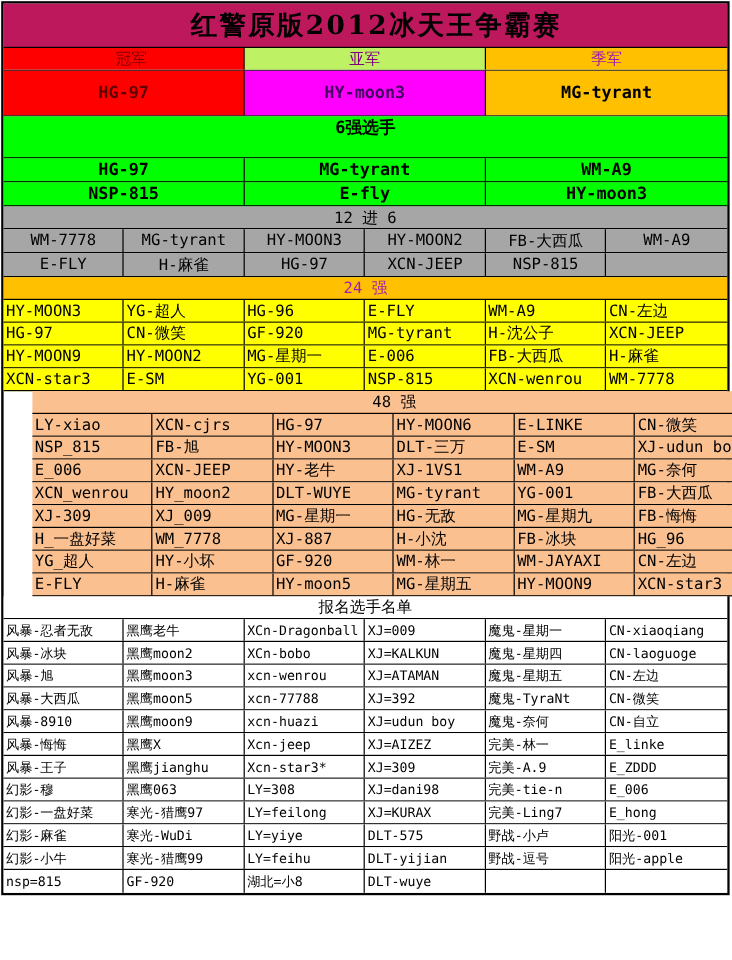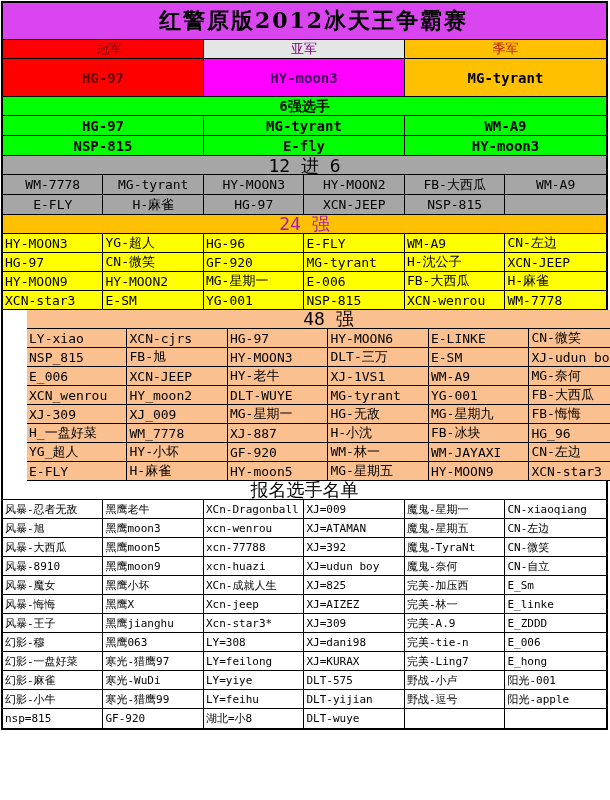--- a/index.html
+++ b/index.html
@@ -16,60 +16,60 @@
     box-sizing: border-box; border-right: 1px solid #000;
     white-space: nowrap; overflow: hidden;
     display: flex; align-items: center;
   }
   .cell:last-child { border-right: none; }
   .c6 { width: 16.666%; }
   .c3 { width: 33.333%; }
   .c1 { width: 100%; }
   .center { justify-content: center; }
   .left { justify-content: flex-start; padding-left: 2px; }
-  .title-row { height: 37px; background: #d946ef; padding-left: 18px; }
+  .title-row { height: 37px; background: #be185d; padding-left: 18px; }
   .title-row .cell { font-family: "DejaVu Serif", "Liberation Serif", serif; font-size: 22px; font-weight: bold; letter-spacing: 2px; }
   .medal-label { height: 19px; font-size: 13px; }
   .medal-name { height: 38px; font-size: 14px; font-weight: bold; }
   .green { background: #00ff00; }
   .green .cell { font-size: 14px; font-weight: bold; height: 19px; }
   .gray { background: #a6a6a6; }
   .gray .cell { font-size: 13px; height: 19px; }
   .orange-head { background: #ffc000; }
   .yellow { background: #ffff00; }
   .peach { background: #fac090; margin-left: 24px; }
   .white { background: #ffffff; }
   .data-row { height: 19px; }
   .data-row .cell { font-size: 13px; }
   .reg-row { height: 19px; }
   .reg-row .cell { font-size: 11px; }
   .section-head { height: 19px; }
-  .section-head .cell { font-size: 18px; text-align: right; }
+  .section-head .cell { font-size: 13px; text-align: right; }
   .red-text { color: #c00000; padding-left: 13px; }
 </style>
 </head>
 <body>
 
 <div class="sheet" id="sheet">
   <div class="row title-row">
     <div class="cell c1 center">红警原版2012冰天王争霸赛</div>
   </div>
 
   <div class="row medal-label">
     <div class="cell c3 center red-text" style="background:#ff0000;color:#800000;">冠军</div>
-    <div class="cell c3 center" style="background:#e5e5e5;color:#800080;">亚军</div>
-    <div class="cell c3 center" style="background:#ffc000;color:#b91c1c;">季军</div>
+    <div class="cell c3 center" style="background:#bef264;color:#800080;">亚军</div>
+    <div class="cell c3 center" style="background:#ffc000;color:#a21caf;">季军</div>
   </div>
   <div class="row medal-name">
     <div class="cell c3 center" style="background:#ff0000;color:#600000;">HG-97</div>
     <div class="cell c3 center" style="background:#ff00ff;color:#400060;">HY-moon3</div>
     <div class="cell c3 center" style="background:#ffc000;color:#000;">MG-tyrant</div>
   </div>
 
-  <div class="row green" style="height:19px;">
+  <div class="row green" style="height:35px;">
     <div class="cell c1 center">6强选手</div>
   </div>
   <div class="row green">
       <div class="cell c3 center">HG-97</div>
       <div class="cell c3 center">MG-tyrant</div>
       <div class="cell c3 center">WM-A9</div>
     </div>
     <div class="row green">
       <div class="cell c3 center">NSP-815</div>
       <div class="cell c3 center">E-fly</div>
@@ -205,20 +205,28 @@
   </div>
   <div class="row white reg-row">
       <div class="cell c6 left">风暴-忍者无敌</div>
       <div class="cell c6 left">黑鹰老牛</div>
       <div class="cell c6 left">XCn-Dragonball</div>
       <div class="cell c6 left">XJ=009</div>
       <div class="cell c6 left">魔鬼-星期一</div>
       <div class="cell c6 left">CN-xiaoqiang</div>
     </div>
     <div class="row white reg-row">
+      <div class="cell c6 left">风暴-冰块</div>
+      <div class="cell c6 left">黑鹰moon2</div>
+      <div class="cell c6 left">XCn-bobo</div>
+      <div class="cell c6 left">XJ=KALKUN</div>
+      <div class="cell c6 left">魔鬼-星期四</div>
+      <div class="cell c6 left">CN-laoguoge</div>
+    </div>
+    <div class="row white reg-row">
       <div class="cell c6 left">风暴-旭</div>
       <div class="cell c6 left">黑鹰moon3</div>
       <div class="cell c6 left">xcn-wenrou</div>
       <div class="cell c6 left">XJ=ATAMAN</div>
       <div class="cell c6 left">魔鬼-星期五</div>
       <div class="cell c6 left">CN-左边</div>
     </div>
     <div class="row white reg-row">
       <div class="cell c6 left">风暴-大西瓜</div>
       <div class="cell c6 left">黑鹰moon5</div>
@@ -229,28 +237,20 @@
     </div>
     <div class="row white reg-row">
       <div class="cell c6 left">风暴-8910</div>
       <div class="cell c6 left">黑鹰moon9</div>
       <div class="cell c6 left">xcn-huazi</div>
       <div class="cell c6 left">XJ=udun boy</div>
       <div class="cell c6 left">魔鬼-奈何</div>
       <div class="cell c6 left">CN-自立</div>
     </div>
     <div class="row white reg-row">
-      <div class="cell c6 left">风暴-魔女</div>
-      <div class="cell c6 left">黑鹰小坏</div>
-      <div class="cell c6 left">XCn-成就人生</div>
-      <div class="cell c6 left">XJ=825</div>
-      <div class="cell c6 left">完美-加压西</div>
-      <div class="cell c6 left">E_Sm</div>
-    </div>
-    <div class="row white reg-row">
       <div class="cell c6 left">风暴-悔悔</div>
       <div class="cell c6 left">黑鹰X</div>
       <div class="cell c6 left">Xcn-jeep</div>
       <div class="cell c6 left">XJ=AIZEZ</div>
       <div class="cell c6 left">完美-林一</div>
       <div class="cell c6 left">E_linke</div>
     </div>
     <div class="row white reg-row">
       <div class="cell c6 left">风暴-王子</div>
       <div class="cell c6 left">黑鹰jianghu</div>

